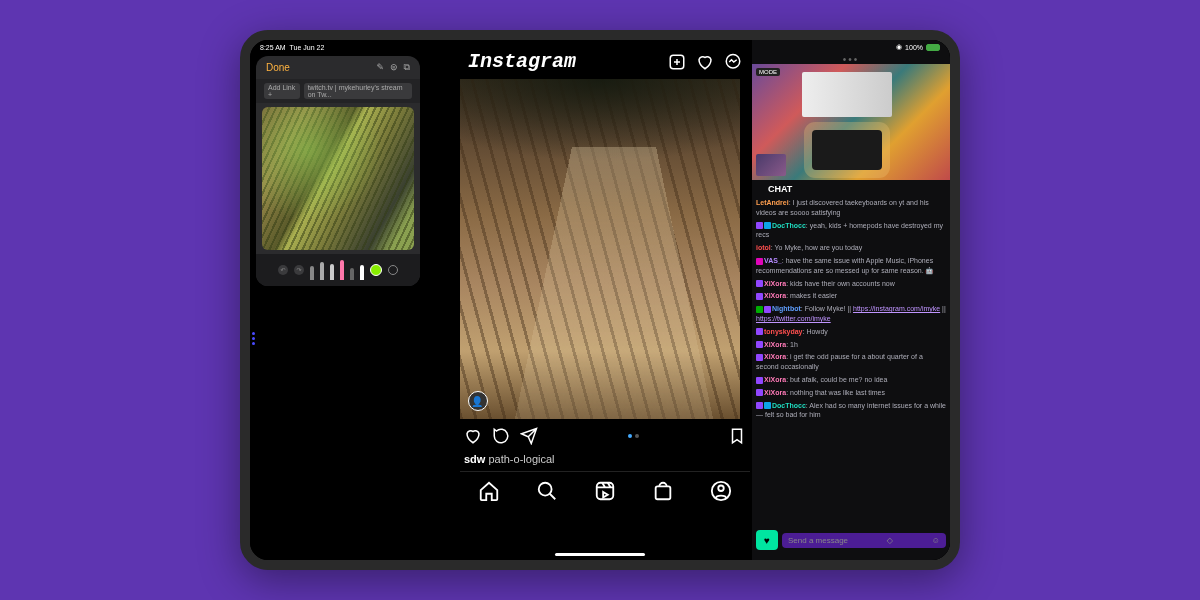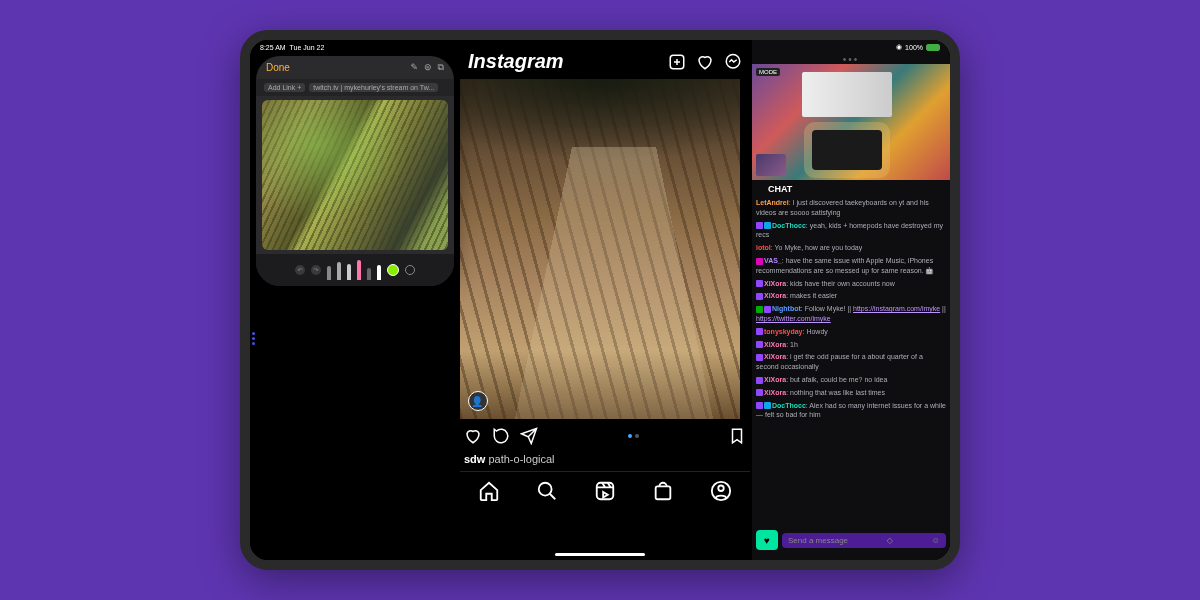--- a/index.html
+++ b/index.html
@@ -26,22 +26,22 @@
 .screen { width: 100%; height: 100%; position: relative; background: #000; }
 .statusbar {
   position: absolute; top: 0; left: 0; right: 0; height: 14px;
   display: flex; justify-content: space-between; align-items: center;
   padding: 0 10px; font-size: 7px; color: #fff; z-index: 10;
 }
 .status-right { display: flex; align-items: center; gap: 3px; }
 .battery-pill { display: inline-block; width: 14px; height: 7px; border: 1px solid #4a4; border-radius: 2px; background: linear-gradient(90deg, #4a4 100%, transparent 0); }
 
 .notes-panel {
-  position: absolute; left: 6px; top: 16px; width: 198px; height: 230px;
-  background: #2b2b2d; border-radius: 24px; overflow: hidden; z-index: 5;
+  position: absolute; left: 6px; top: 16px; width: 164px; height: 230px;
+  background: #2b2b2d; border-radius: 12px; overflow: hidden; z-index: 5;
   display: flex; flex-direction: column; box-shadow: 0 4px 20px rgba(0,0,0,0.5);
 }
 .notes-header { display: flex; justify-content: space-between; align-items: center; padding: 6px 10px; }
 .done-btn { color: #ffb340; font-size: 10px; }
 .notes-actions { display: flex; gap: 6px; }
 .notes-actions span { color: #aaa; font-size: 9px; }
 .addlink-row { display: flex; gap: 4px; padding: 4px 8px; font-size: 7px; color: #aaa; background: #232325; }
 .addlink-row .pill { background: #3a3a3c; border-radius: 3px; padding: 1px 4px; }
 .sketch {
   flex: 1; margin: 4px 6px;
@@ -52,21 +52,21 @@
 .sketch::after { content:''; position:absolute; inset:0; background: radial-gradient(ellipse at 30% 30%, rgba(140,200,80,0.6) 0%, transparent 50%); }
 .tool-bar { display:flex; align-items:flex-end; justify-content:center; gap:6px; padding:6px 8px; background:#1c1c1e; }
 .tool-bar .undo, .tool-bar .redo { width:10px; height:10px; border-radius:50%; background:#3a3a3c; align-self:center; font-size:6px; color:#888; text-align:center; line-height:10px; }
 .tool { width:4px; border-radius:2px 2px 0 0; }
 .t1{height:14px;background:#888}.t2{height:18px;background:#aaa}.t3{height:16px;background:#ccc}.t4{height:20px;background:#f7a;}.t5{height:12px;background:#666}.t6{height:15px;background:#fff}
 .color-dot{width:12px;height:12px;border-radius:50%;background:#8e0;border:1px solid #fff;align-self:center}
 .more-dot{width:10px;height:10px;border-radius:50%;border:1px solid #888;align-self:center}
 
 .ig { position:absolute; left:210px; top:0; width:290px; bottom:0; display:flex; flex-direction:column; }
 .ig-header { display:flex; align-items:center; justify-content:space-between; padding:10px 8px 6px; }
-.ig-logo { font-family: Liberation Sans, sans-serif; font-size:20px; color:#fff; font-style:italic; font-weight:bold; }
+.ig-logo { font-family: Liberation Mono, monospace; font-size:20px; color:#fff; font-style:italic; font-weight:bold; }
 .ig-actions { display:flex; gap:10px; }
 .ig-icon { width:18px; height:18px; stroke:#fff; stroke-width:2; fill:none; }
 .ig-photo {
   width:280px; height:340px; position:relative;
   background: linear-gradient(180deg, #3a3020 0%, #5a4530 15%, #8a6a45 40%, #a88560 60%, #c0a070 80%, #6a5030 100%);
   overflow:hidden;
 }
 .ig-photo::before { content:''; position:absolute; inset:0; background:
   radial-gradient(ellipse 200% 60% at 50% 0%, rgba(20,25,15,0.9) 0%, transparent 40%),
   repeating-linear-gradient(75deg, rgba(60,40,20,0.4) 0px, rgba(60,40,20,0.4) 3px, transparent 3px, transparent 14px);

